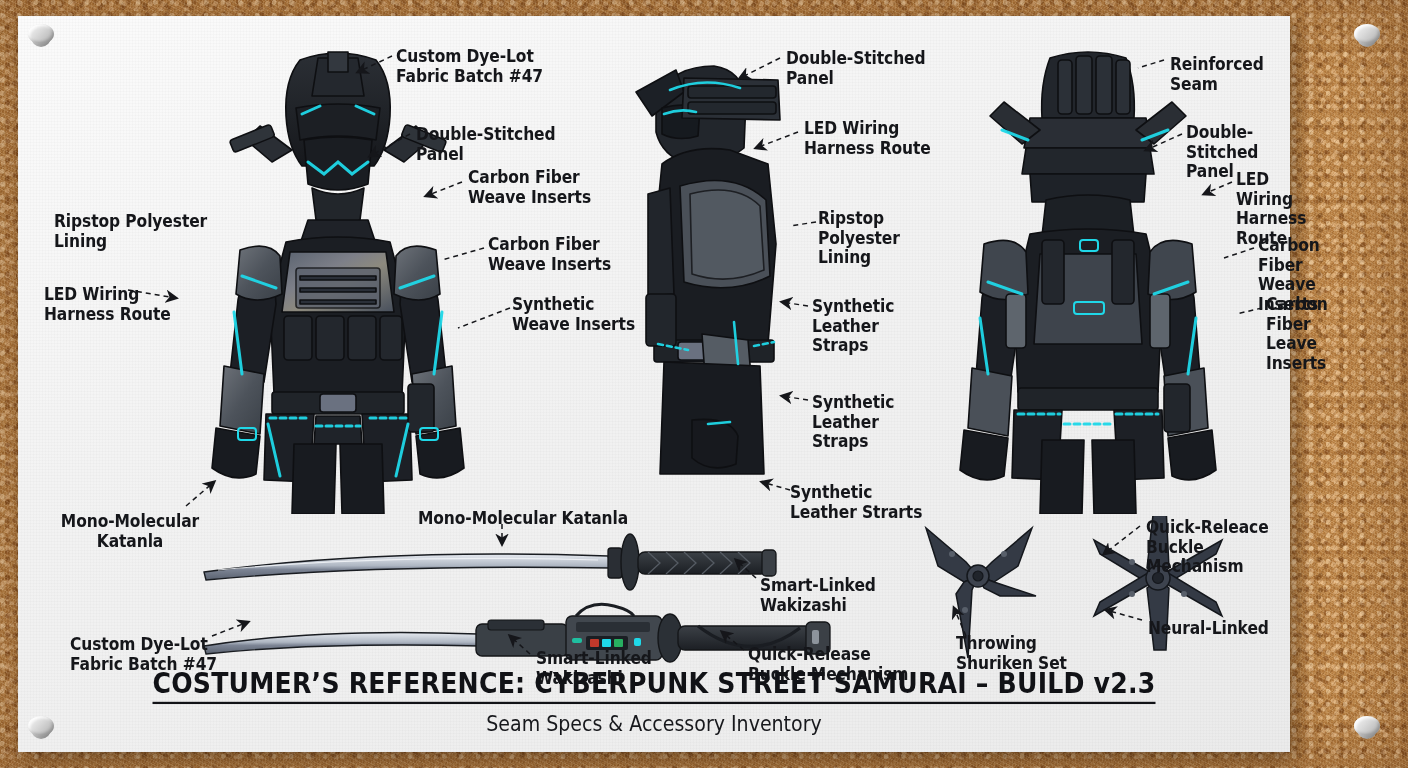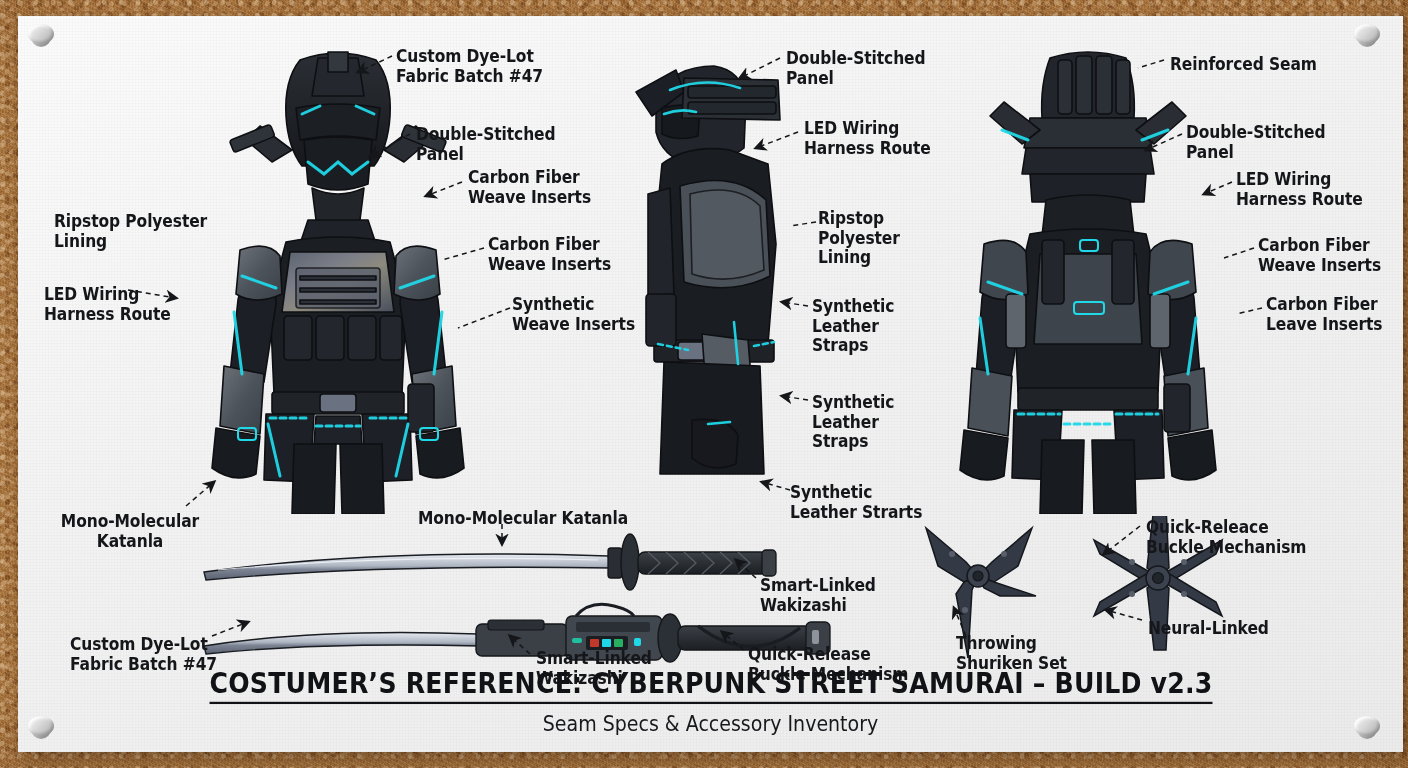--- a/index.html
+++ b/index.html
@@ -33,21 +33,21 @@
   #cork-grain{
     position:absolute; inset:0;
     background-image:
       repeating-linear-gradient(27deg, rgba(255,235,200,.13) 0 1px, transparent 1px 4px),
       repeating-linear-gradient(-51deg, rgba(90,48,12,.15) 0 1px, transparent 1px 5px),
       repeating-linear-gradient(83deg, rgba(255,228,190,.1) 0 1px, transparent 1px 3px);
   }
 
   
   #sheet{
-    position:absolute; left:18px; top:16px; width:1385px; height:736px;
+    position:absolute; left:18px; top:16px; width:1272px; height:736px;
     background:linear-gradient(160deg,#fbfbfb 0%, #f2f2f2 45%, #ebebeb 100%);
     box-shadow: 6px 8px 22px rgba(40,20,5,.45), 0 0 0 1px rgba(0,0,0,.06);
   }
   #sheet-texture{
     position:absolute; inset:0;
     background-image:
       repeating-linear-gradient(0deg, rgba(0,0,0,.017) 0 1px, transparent 1px 3px),
       repeating-linear-gradient(90deg, rgba(0,0,0,.015) 0 1px, transparent 1px 3px);
     pointer-events:none;
   }

